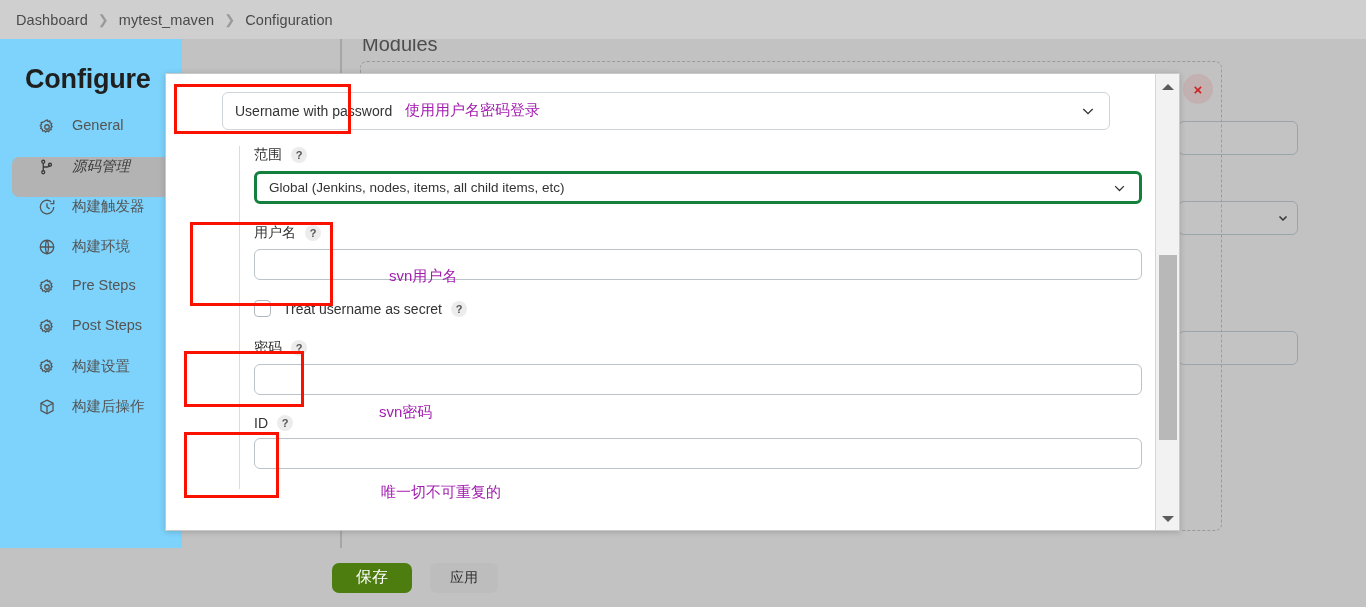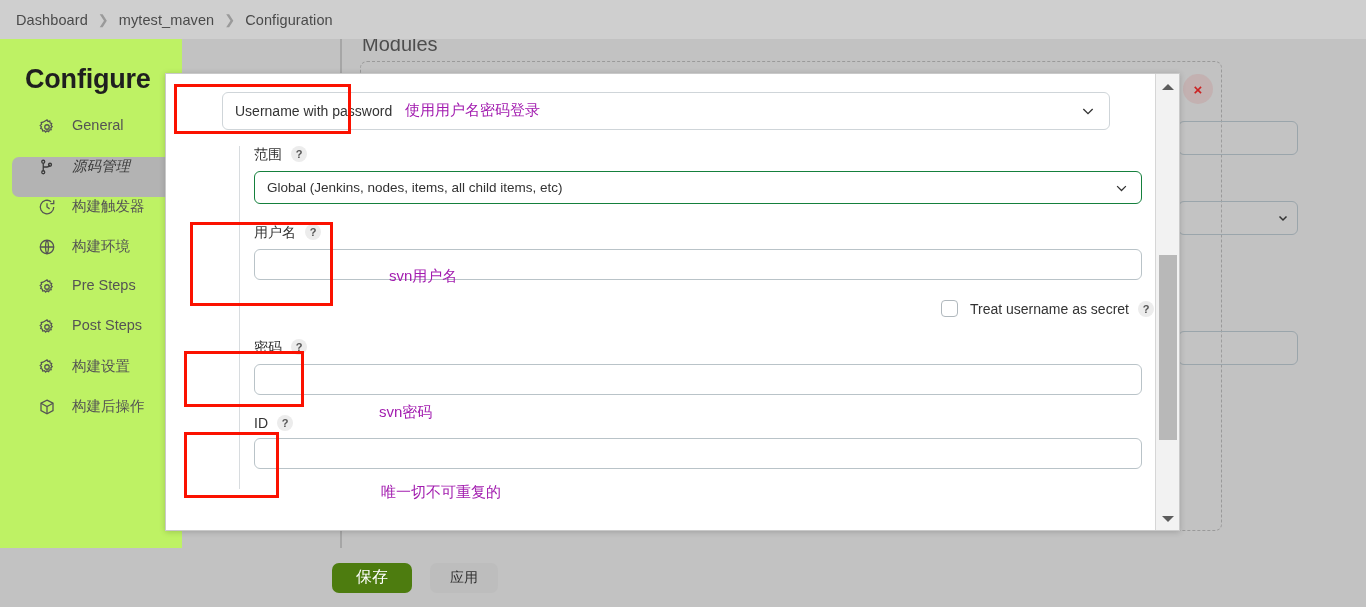--- a/index.html
+++ b/index.html
@@ -36,21 +36,21 @@
     font-size: 13px;
     margin: 0 10px;
     line-height: 1;
   }
 
   
   .sidebar {
     position: absolute;
     top: 39px; left: 0;
     width: 182px; height: 568px;
-    background: #bef264;
+    background: #7dd3fc;
     z-index: 2;
   }
   .configure-title {
     font-size: 27px;
     font-weight: bold;
     color: #1f1f1f;
     padding: 25px 0 0 25px;
     letter-spacing: -.2px;
   }
   .nav-list { margin-top: 22px; }
@@ -162,20 +162,21 @@
   .group {
     position: absolute;
     top: 72px; left: 30px;
     width: 915px;
     border-left: 1px solid #d8dcdf;
     padding-left: 14px;
   }
 
   .field-label {
     display: flex;
+    align-items: center;
     font-size: 14px;
     color: #333;
     margin-bottom: 7px;
   }
   .help-badge {
     display: inline-flex;
     align-items: center; justify-content: center;
     width: 16px; height: 16px;
     border-radius: 50%;
     background: #ececec;
@@ -191,21 +192,21 @@
     border-radius: 6px;
     background: #fff;
     outline: none;
     font-size: 13px;
     padding: 0 10px;
     color: #222;
     font-family: "Liberation Sans", sans-serif;
   }
   .sel-input {
     width: 888px; height: 33px;
-    border: 1px solid #15803d;
+    border: 3px solid #15803d;
     border-radius: 6px;
     background: #fff;
     display: flex; align-items: center;
     padding: 0 12px;
     font-size: 13.5px;
     color: #333;
     position: relative;
   }
   .sel-input .chev {
     position: absolute;
@@ -214,21 +215,20 @@
     width: 15px; height: 15px;
   }
   .field-block { margin-bottom: 20px; }
 
   .checkbox-row {
     display: flex;
     align-items: center;
     margin: 16px 0 22px 0;
     font-size: 14px;
     color: #333;
-    justify-content: flex-end;
   }
   .cb {
     width: 17px; height: 17px;
     border: 1px solid #b0b8bd;
     border-radius: 4px;
     background: #fff;
     margin-right: 12px;
     cursor: pointer;
     flex: 0 0 17px;
   }

